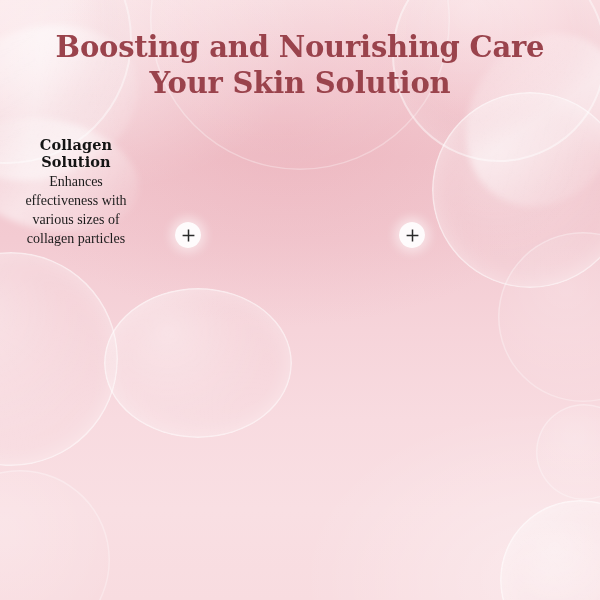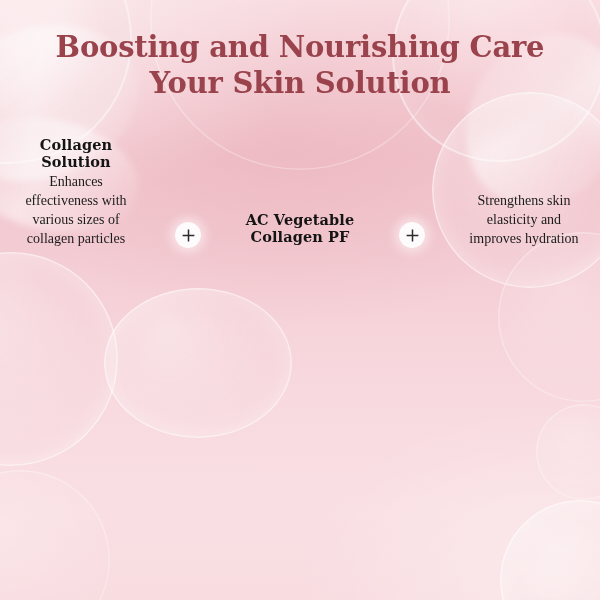--- a/index.html
+++ b/index.html
@@ -227,38 +227,34 @@
         <div class="plus">
           <svg width="13" height="13" viewBox="0 0 13 13" aria-hidden="true">
             <path d="M6.5 0.6 V12.4 M0.6 6.5 H12.4" stroke="#2b2b2b" stroke-width="1.5" stroke-linecap="butt"></path>
           </svg>
         </div>
       </div>
 
       <div class="sp-b"></div>
 
       <div class="block">
-        <div class="block-title">AC Vegetable Collagen PF</div>
         <div class="block-desc">
         </div>
       </div>
 
       <div class="sp-c"></div>
 
       <div class="plus-wrap">
         <div class="plus">
           <svg width="13" height="13" viewBox="0 0 13 13" aria-hidden="true">
             <path d="M6.5 0.6 V12.4 M0.6 6.5 H12.4" stroke="#2b2b2b" stroke-width="1.5" stroke-linecap="butt"></path>
           </svg>
         </div>
       </div>
 
       <div class="sp-d"></div>
 
       <div class="block">
-        <div class="block-desc">
-          <span class="ln">Strengthens skin elasticity and improves hydration</span>
-        </div>
       </div>
 
     </div>
   </div>
 </div>
 
 </body></html>

